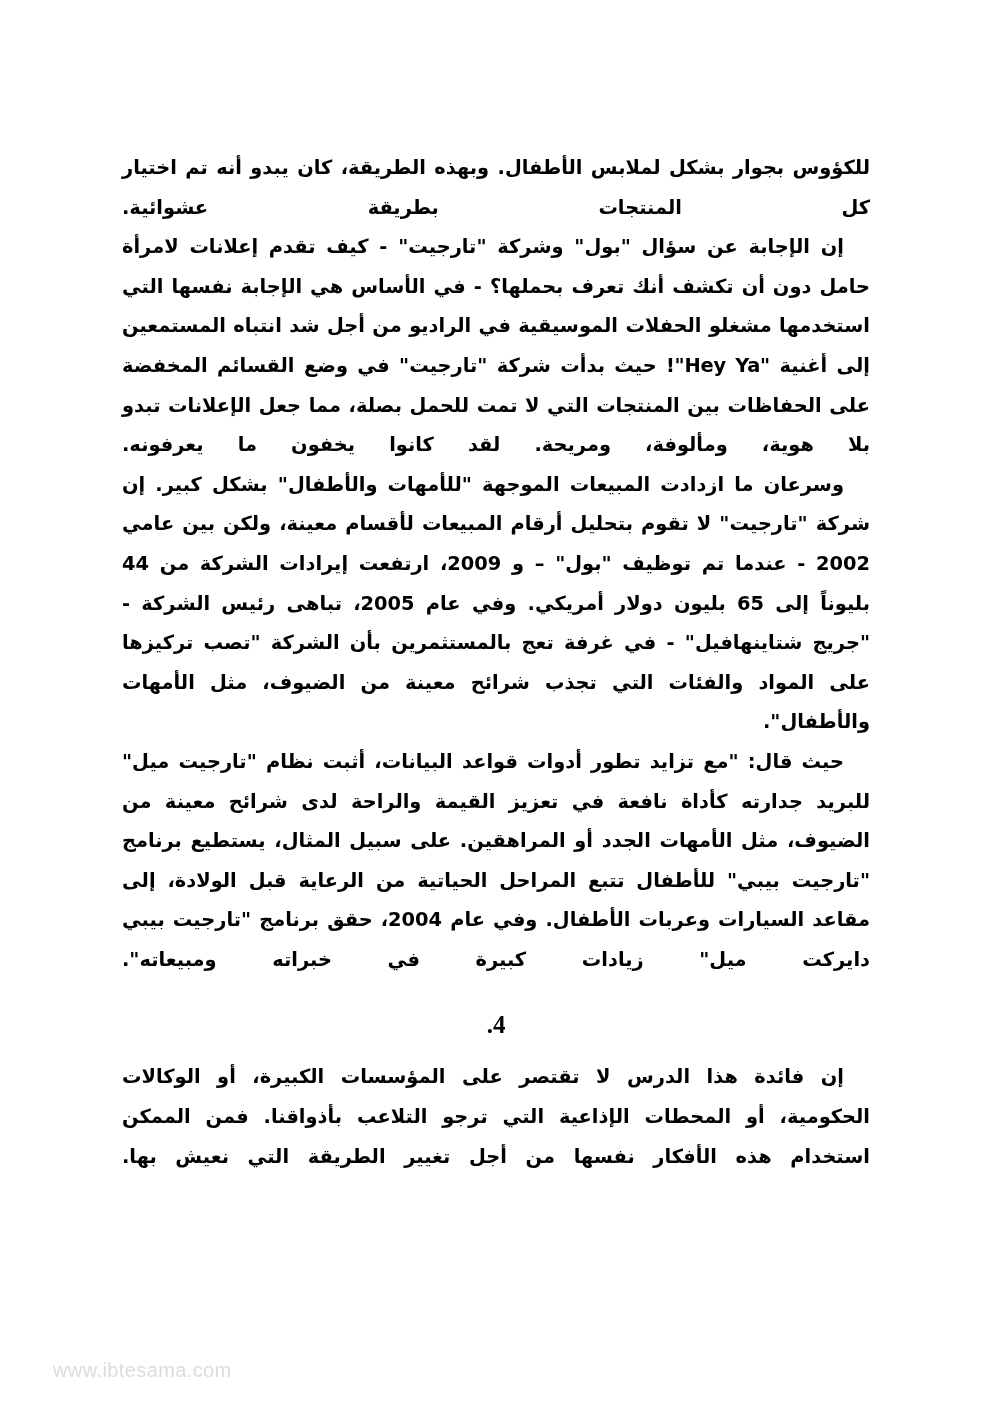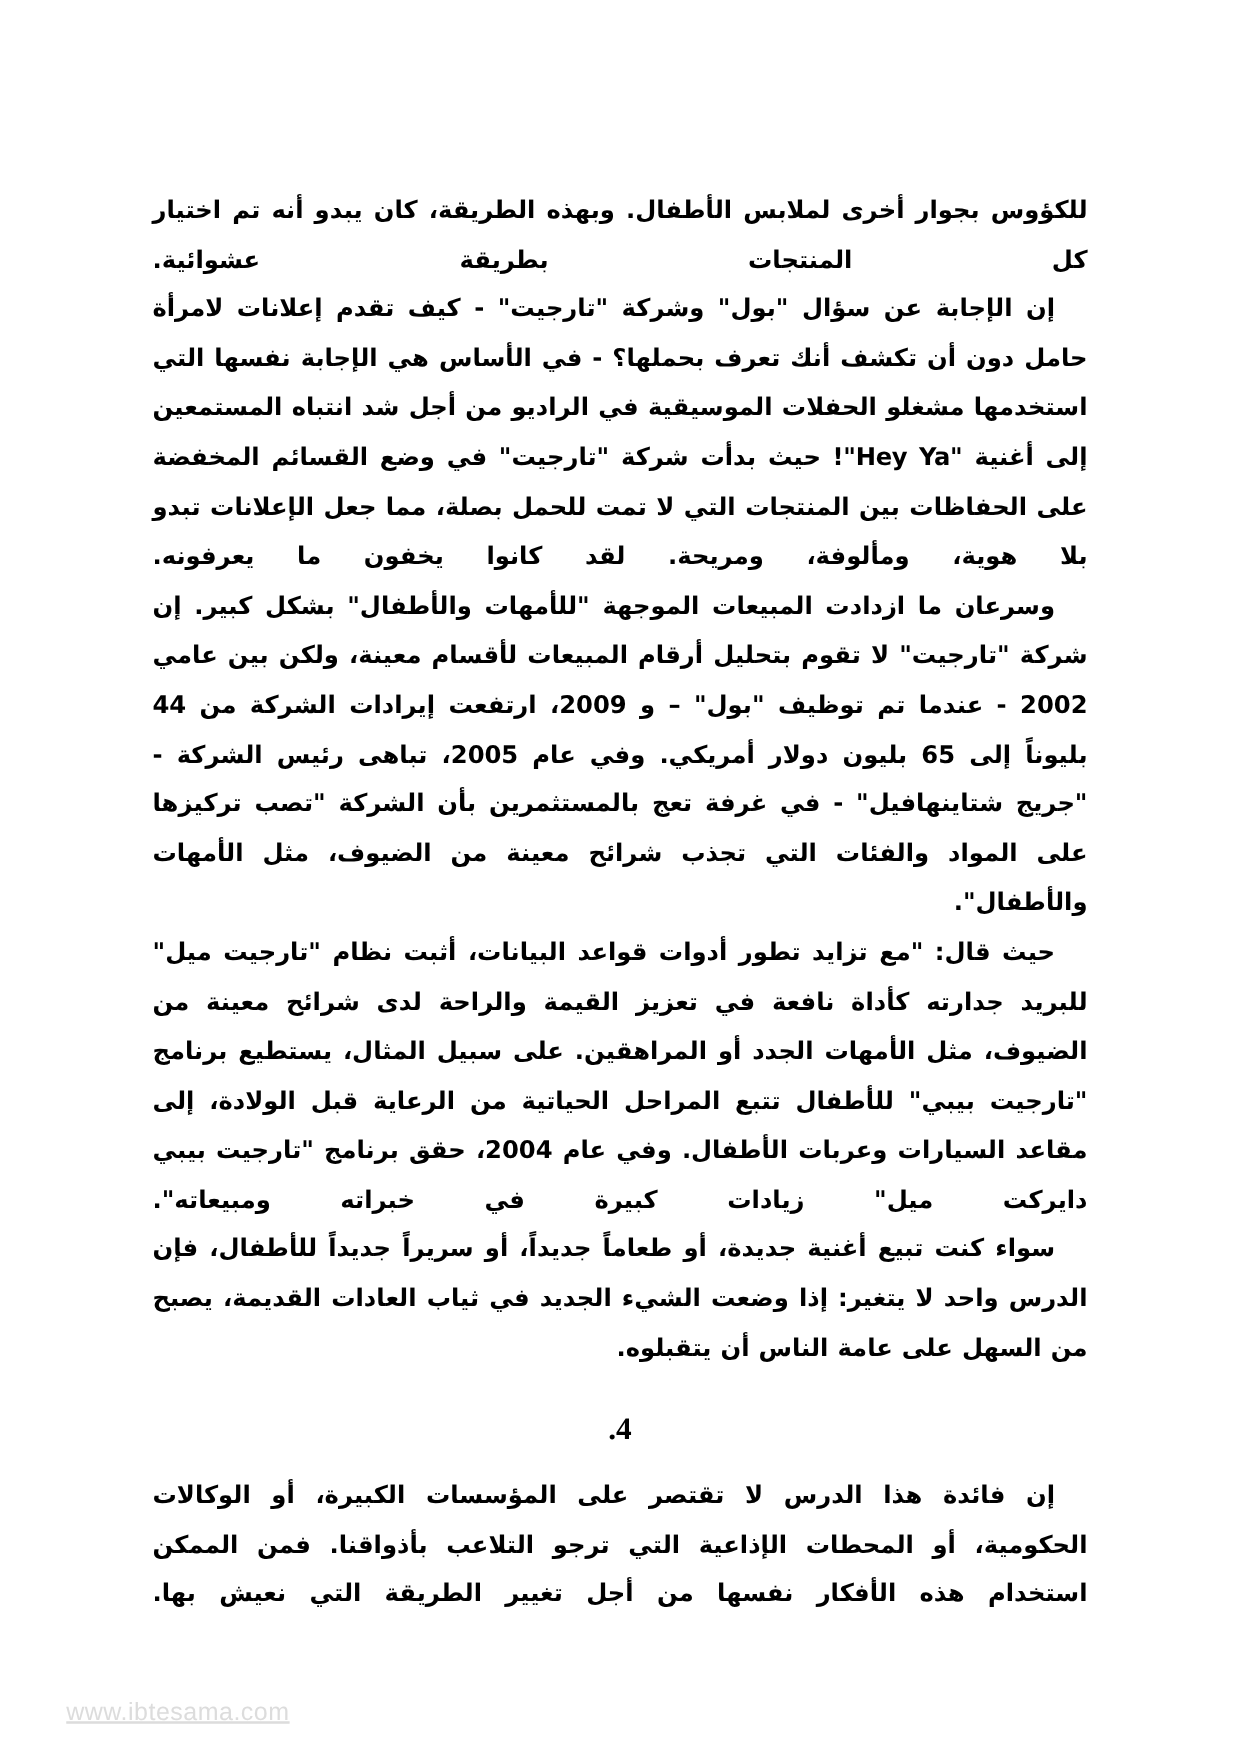--- a/index.html
+++ b/index.html
@@ -71,40 +71,38 @@
     left: 53px;
     top: 1359px;
     font-family: "Liberation Sans", "DejaVu Sans", sans-serif;
     font-size: 20px;
     font-weight: 400;
     color: #dcdcdc;
     letter-spacing: 0.4px;
     direction: ltr;
     white-space: nowrap;
     user-select: none;
-    text-decoration: underline;
   }
 </style>
 </head>
 <body>
 
 <div class="page">
 
   <div class="content">
 
-    <p class="para no-indent">للكؤوس بجوار أخرى لملابس الأطفال. وبهذه الطريقة، كان يبدو أنه تم اختيار كل المنتجات بطريقة عشوائية.</p>
+    <p class="para no-indent">للكؤوس بجوار بشكل لملابس الأطفال. وبهذه الطريقة، كان يبدو أنه تم اختيار كل المنتجات بطريقة عشوائية.</p>
 
 
     <p class="para">إن الإجابة عن سؤال "بول" وشركة "تارجيت" - كيف تقدم إعلانات لامرأة حامل دون أن تكشف أنك تعرف بحملها؟ - في الأساس هي الإجابة نفسها التي استخدمها مشغلو الحفلات الموسيقية في الراديو من أجل شد انتباه المستمعين إلى أغنية "Hey Ya"! حيث بدأت شركة "تارجيت" في وضع القسائم المخفضة على الحفاظات بين المنتجات التي لا تمت للحمل بصلة، مما جعل الإعلانات تبدو بلا هوية، ومألوفة، ومريحة. لقد كانوا يخفون ما يعرفونه.</p>
 
     <p class="para">وسرعان ما ازدادت المبيعات الموجهة "للأمهات والأطفال" بشكل كبير. إن شركة "تارجيت" لا تقوم بتحليل أرقام المبيعات لأقسام معينة، ولكن بين عامي 2002 - عندما تم توظيف "بول" – و 2009، ارتفعت إيرادات الشركة من 44 بليوناً إلى 65 بليون دولار أمريكي. وفي عام 2005، تباهى رئيس الشركة - "جريج شتاينهافيل" - في غرفة تعج بالمستثمرين بأن الشركة "تصب تركيزها على المواد والفئات التي تجذب شرائح معينة من الضيوف، مثل الأمهات والأطفال".</p>
 
     <p class="para">حيث قال: "مع تزايد تطور أدوات قواعد البيانات، أثبت نظام "تارجيت ميل" للبريد جدارته كأداة نافعة في تعزيز القيمة والراحة لدى شرائح معينة من الضيوف، مثل الأمهات الجدد أو المراهقين. على سبيل المثال، يستطيع برنامج "تارجيت بيبي" للأطفال تتبع المراحل الحياتية من الرعاية قبل الولادة، إلى مقاعد السيارات وعربات الأطفال. وفي عام 2004، حقق برنامج "تارجيت بيبي دايركت ميل" زيادات كبيرة في خبراته ومبيعاته".</p>
 
-    <p class="para ragged">سواء كنت تبيع أغنية جديدة، أو طعاماً جديداً، أو سريراً جديداً للأطفال، فإن الدرس واحد لا يتغير: إذا وضعت الشيء الجديد في ثياب العادات القديمة، يصبح من السهل على عامة الناس أن يتقبلوه.</p>
 
     <h2 class="section-heading">.4</h2>
 
     <p class="para">إن فائدة هذا الدرس لا تقتصر على المؤسسات الكبيرة، أو الوكالات الحكومية، أو المحطات الإذاعية التي ترجو التلاعب بأذواقنا. فمن الممكن استخدام هذه الأفكار نفسها من أجل تغيير الطريقة التي نعيش بها.</p>
 
   </div>
 
   <div class="watermark">www.ibtesama.com</div>
 
 </div>

